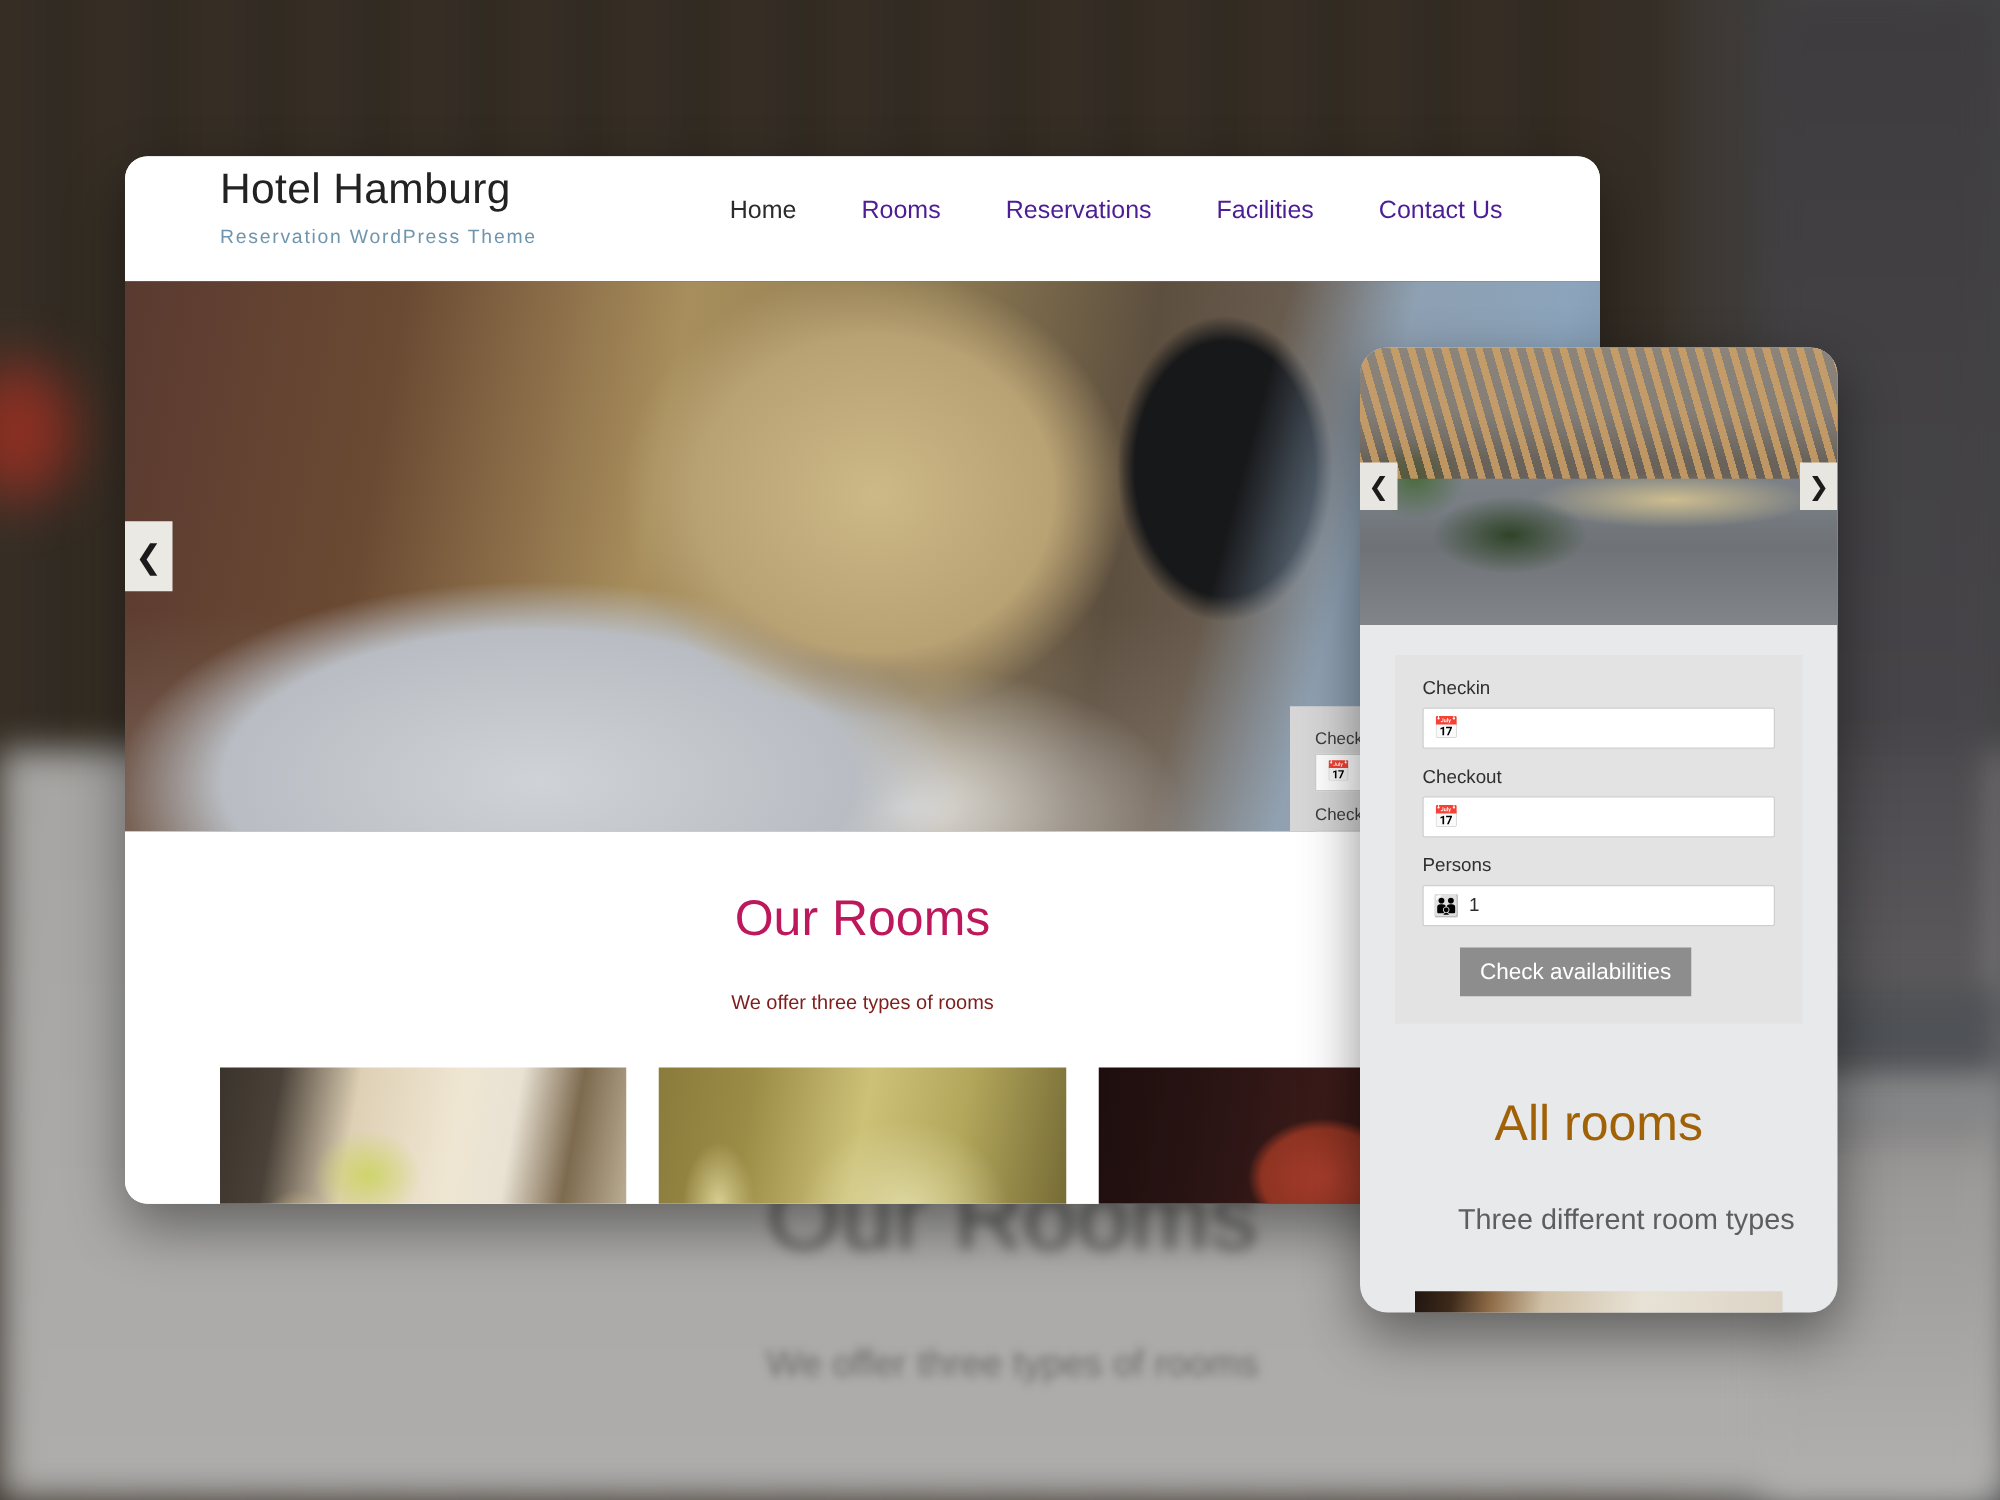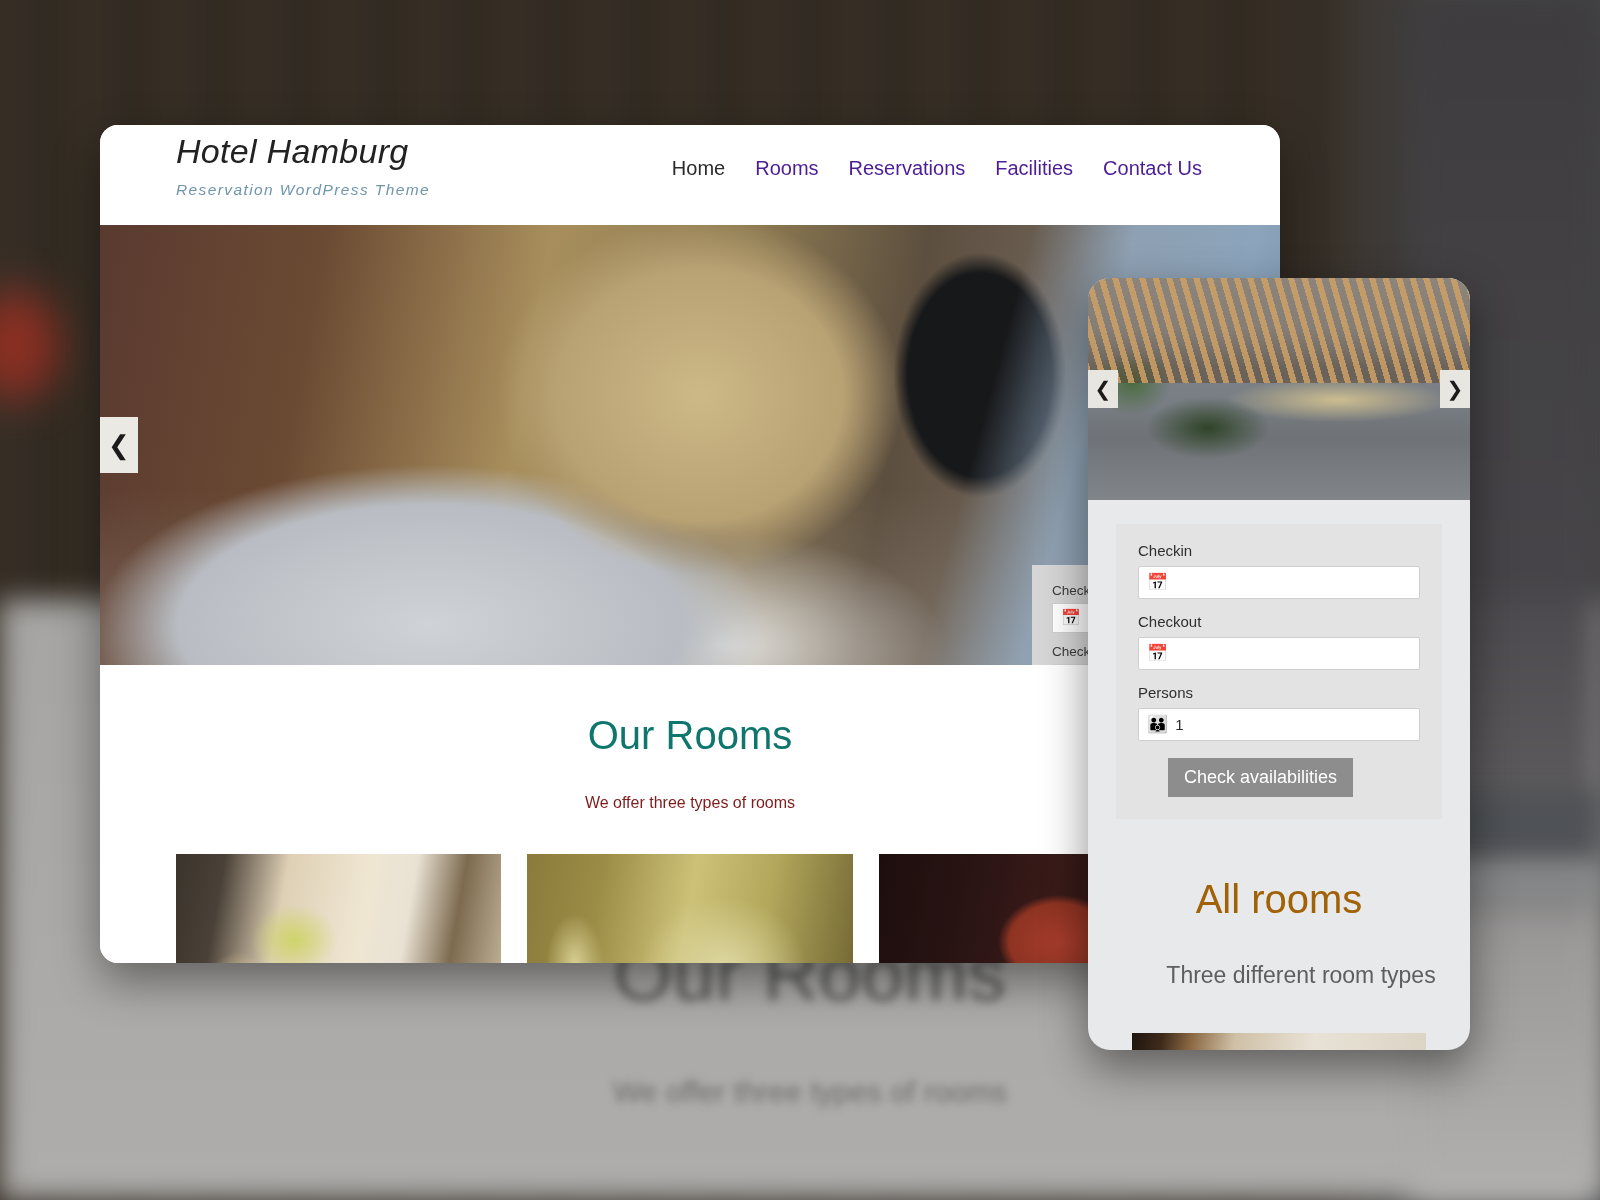--- a/index.html
+++ b/index.html
@@ -106,37 +106,37 @@
   }
   .d-header {
     height: 100px;
     display: flex;
     align-items: flex-start;
     justify-content: space-between;
     padding: 0 78px 0 76px;
     background: #fff;
     position: relative;
   }
-  .brand { padding-top: 8px; font-style: italic; }
+  .brand { padding-top: 8px; }
   .brand-title {
     font-size: 34px;
     color: #222;
     letter-spacing: .3px;
     line-height: 1.1;
   }
   .brand-sub {
     font-size: 15.5px;
     color: #6f95ad;
     letter-spacing: 1.4px;
     margin-top: 11px;
   }
   .d-nav {
     display: flex;
     align-items: center;
-    gap: 30px;
+    gap: 52px;
     padding-top: 32px;
   }
   .nav-item {
     font-size: 20px;
     color: #4c1d95;
     white-space: nowrap;
   }
   .nav-item.active { color: #2b2b2b; }
 
   
@@ -223,21 +223,21 @@
   }
 
   
   .d-rooms {
     background: #fff;
     padding-top: 48px;
   }
   .sec-title {
     text-align: center;
     font-size: 40px;
-    color: #0f766e;
+    color: #be185d;
     font-weight: normal;
     margin: 0;
   }
   .sec-sub {
     text-align: center;
     font-size: 16px;
     color: #7f1d1d;
     margin-top: 36px;
   }
   .cards {

